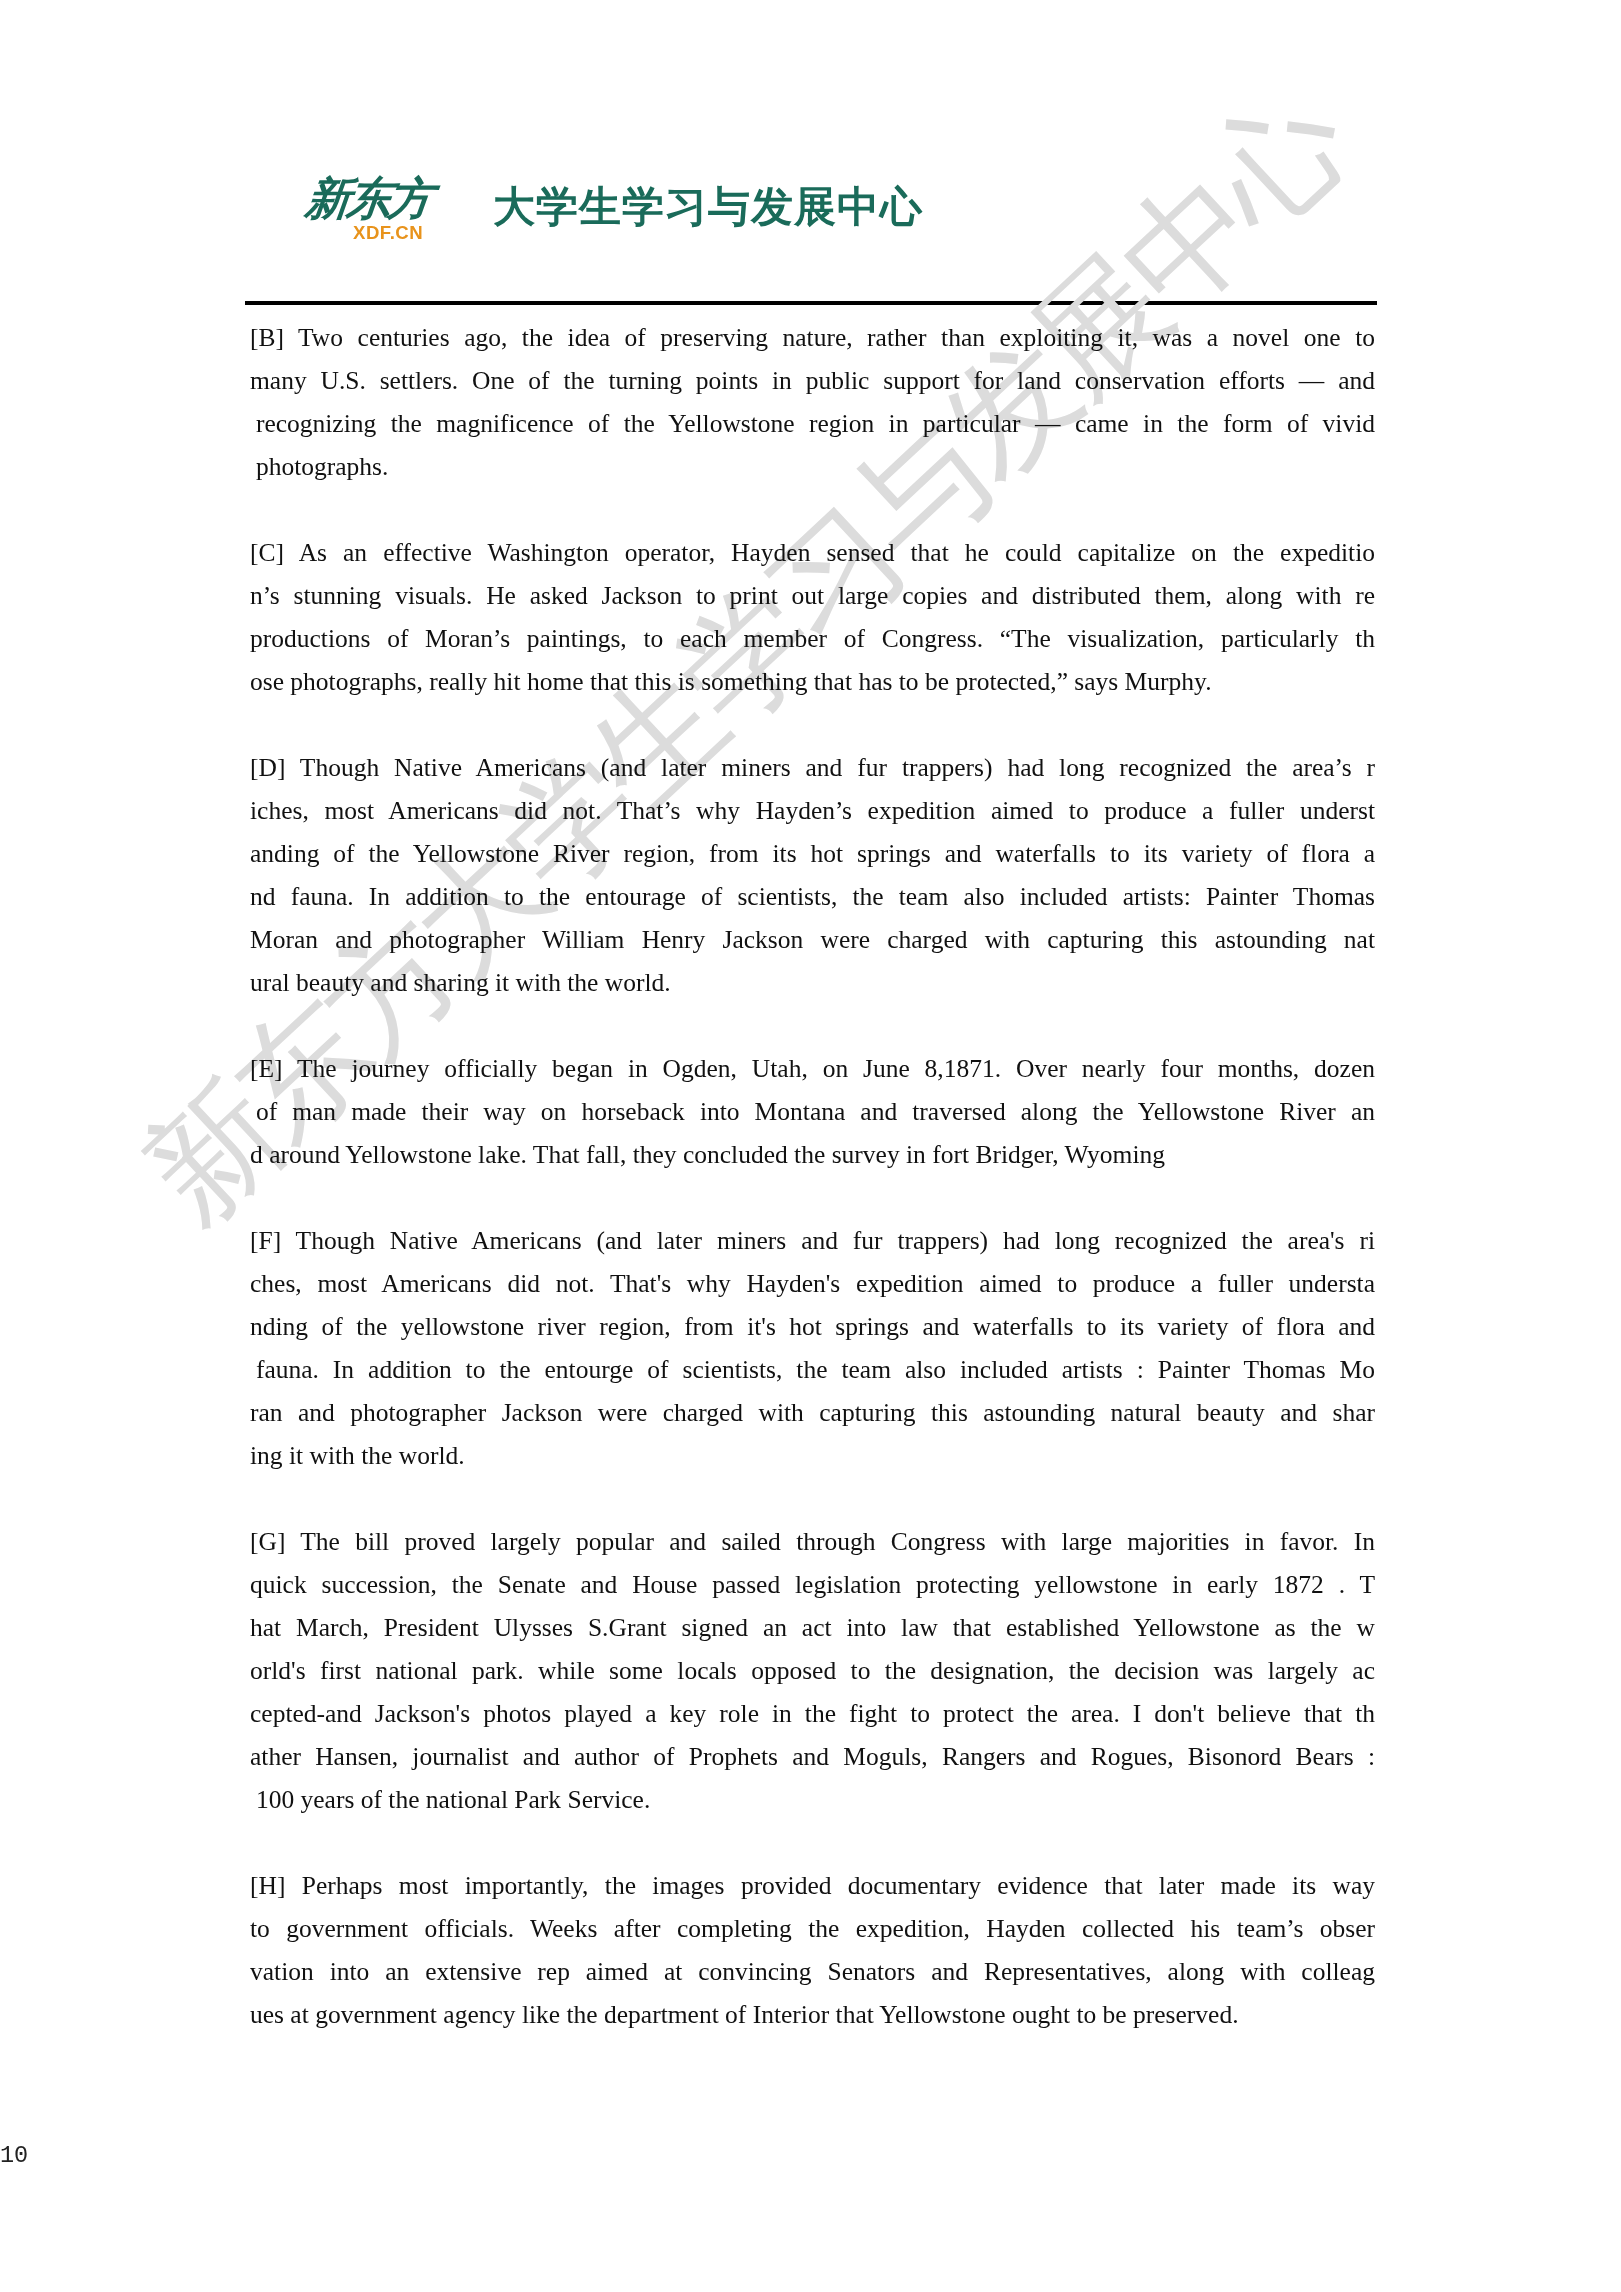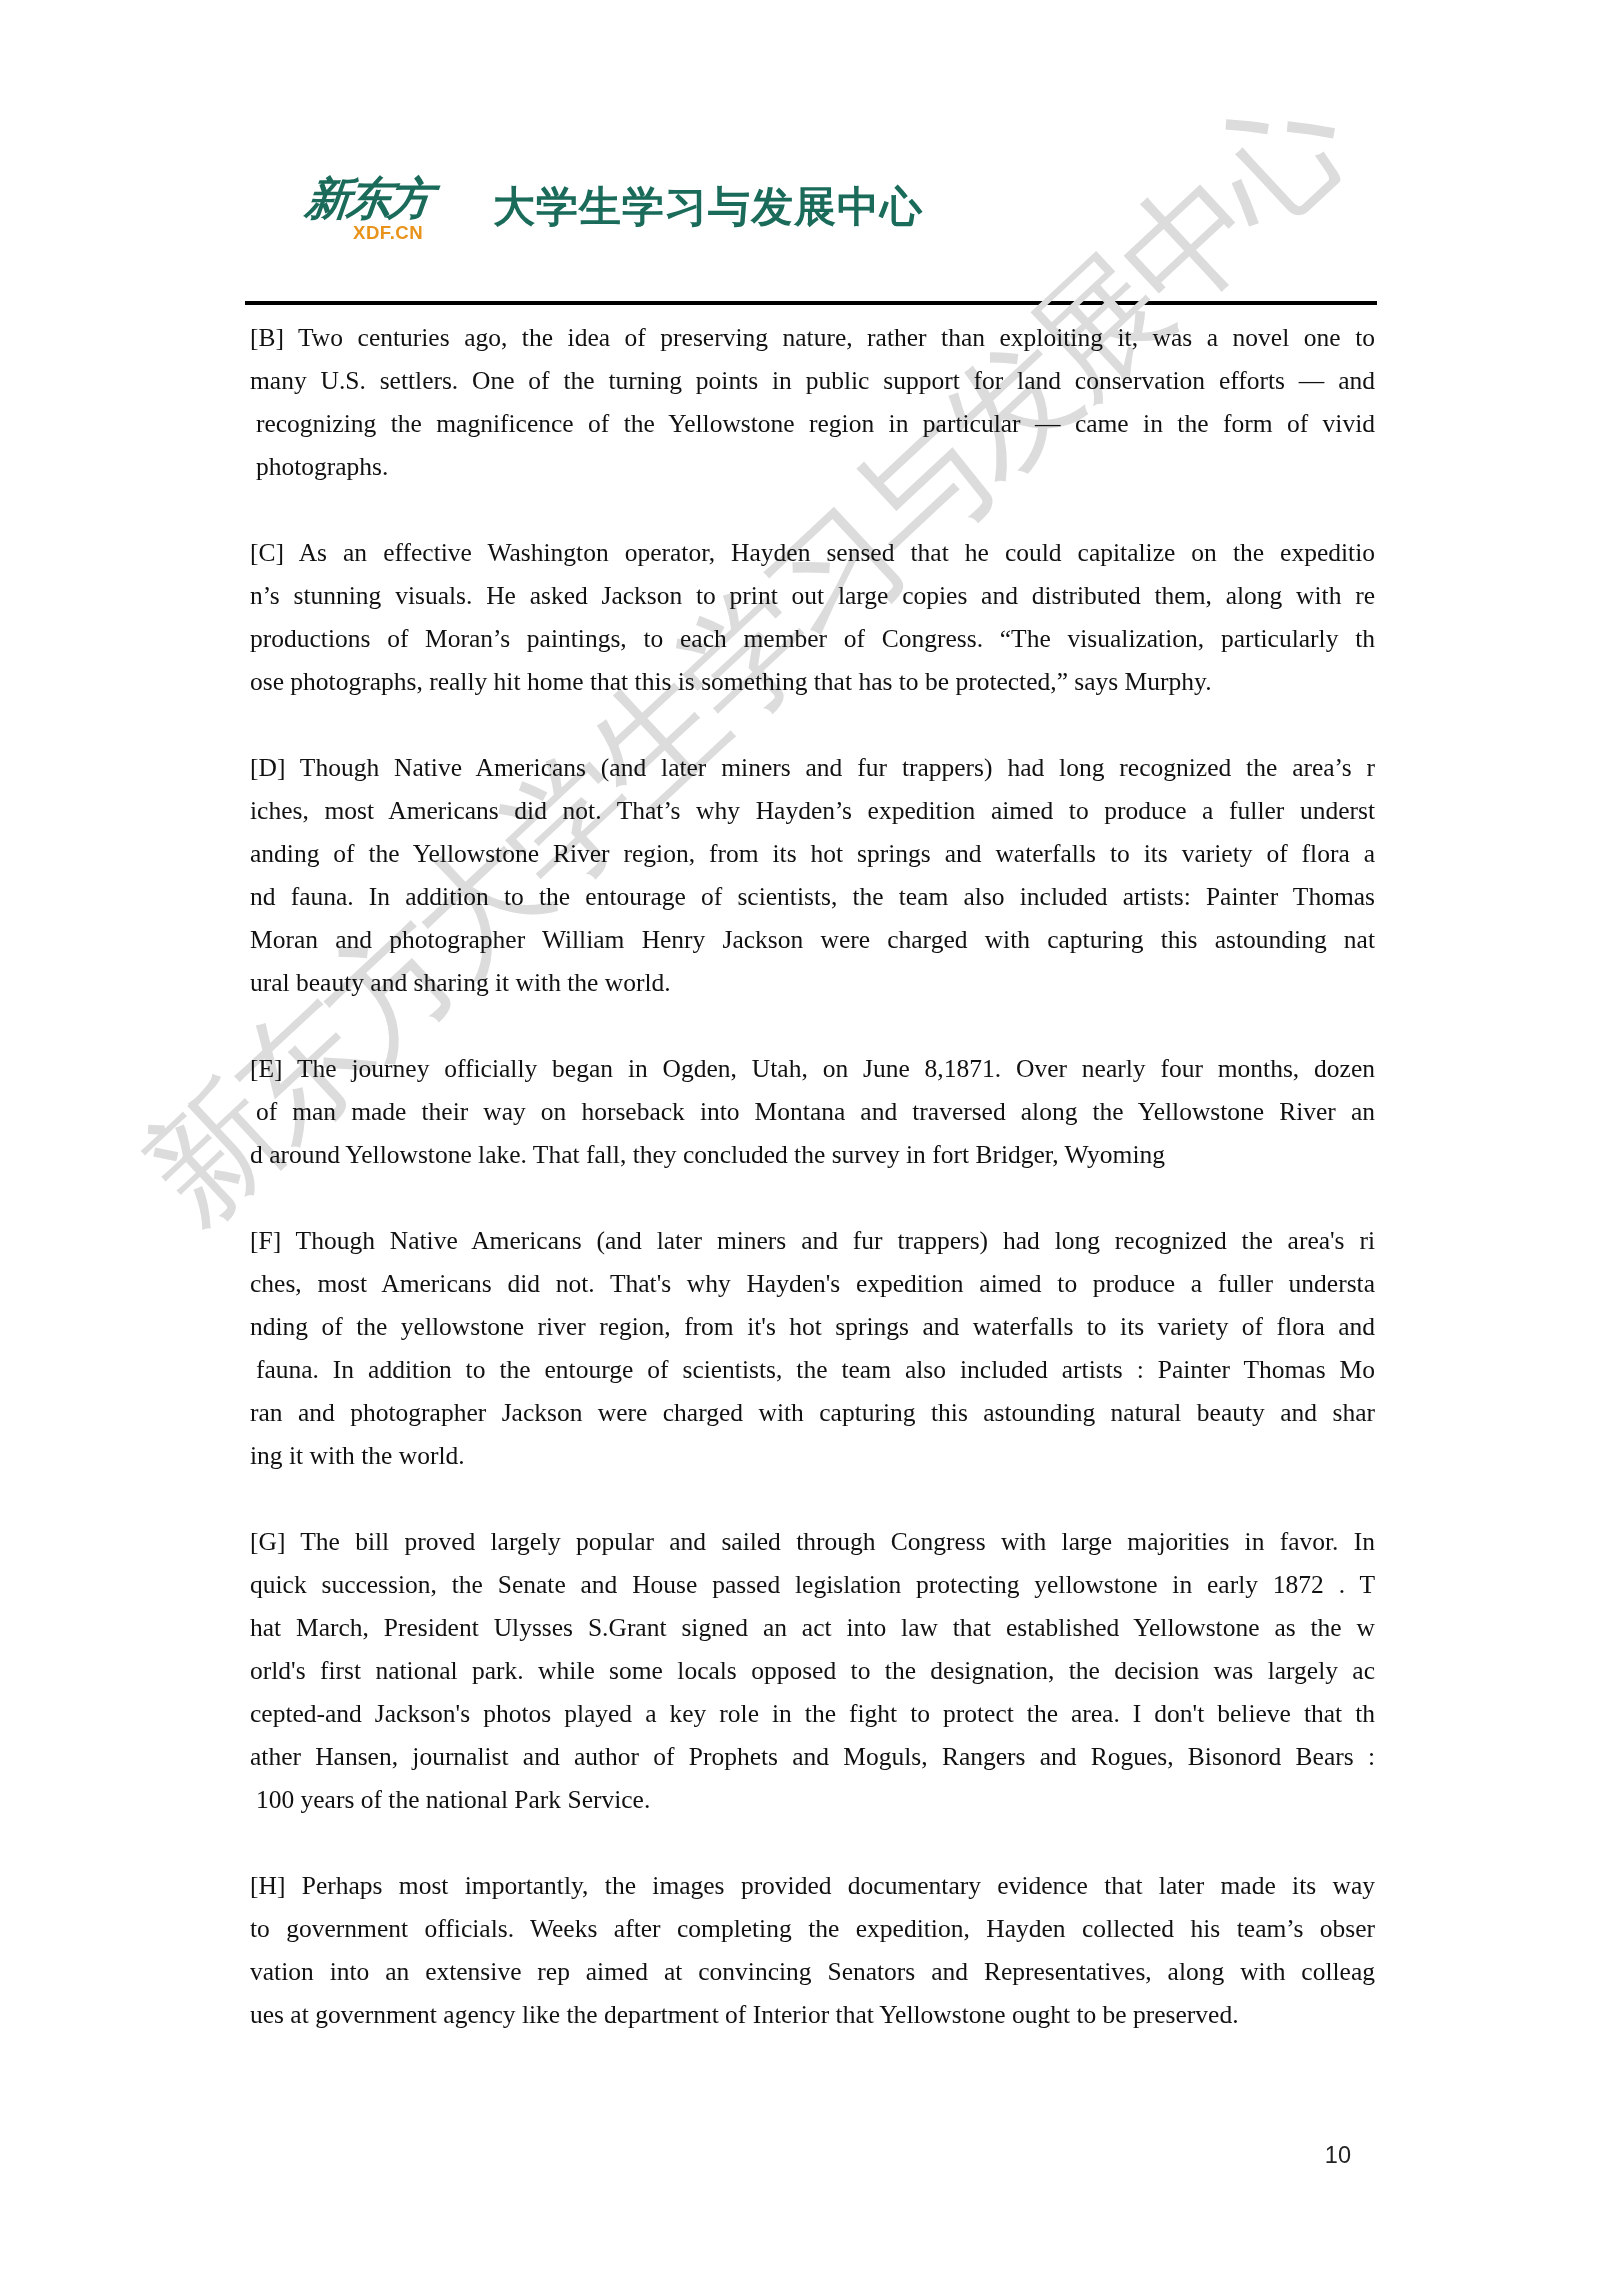--- a/index.html
+++ b/index.html
@@ -38,22 +38,22 @@
   .para { margin: 0 0 43px 4px; }
   .line {
     display: block; height: 43px; line-height: 43px;
     font-family: "Liberation Serif", "DejaVu Serif", serif; font-size: 25.5px; color: #111;
     text-align: justify; text-align-last: justify; white-space: nowrap; overflow: visible;
   }
   .line.last { text-align-last: left; }
   .line.indent { padding-left: 5.9px; }
 
   .page-number {
-    position: absolute; left: 0; width: 1351px; top: 2141px; text-align: right;
-    font-family: Liberation Sans, sans-serif; font-size: 23.5px; line-height: 29px; color: #222;
+    position: absolute; left: 0; width: 1351px; top: 2141px; text-align: left;
+    font-family: Liberation Mono, monospace; font-size: 23.5px; line-height: 29px; color: #222;
   }
 </style>
 </head>
 <body>
 
 <div class="page">
 
   <div class="logo">
     <div class="logo-cn">新东方</div>
     <div class="logo-en">XDF.CN</div>

